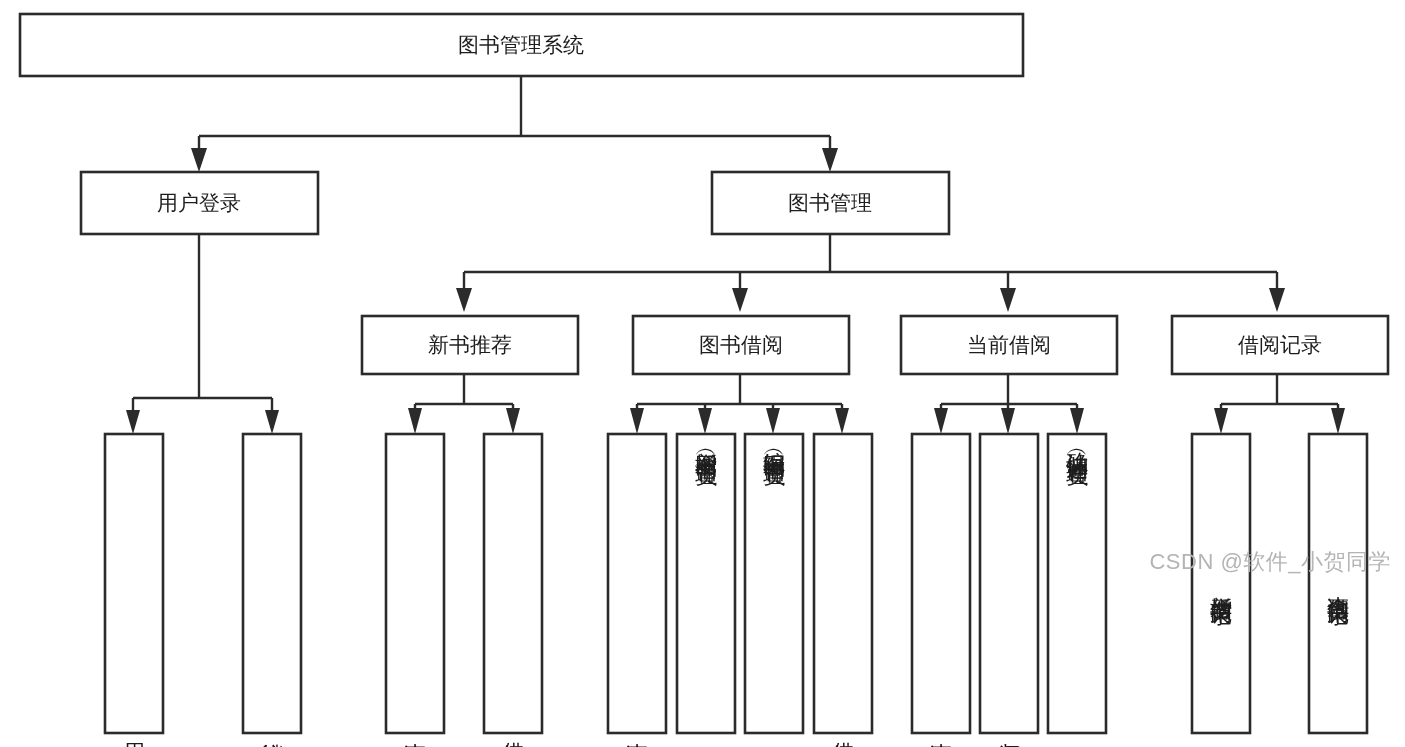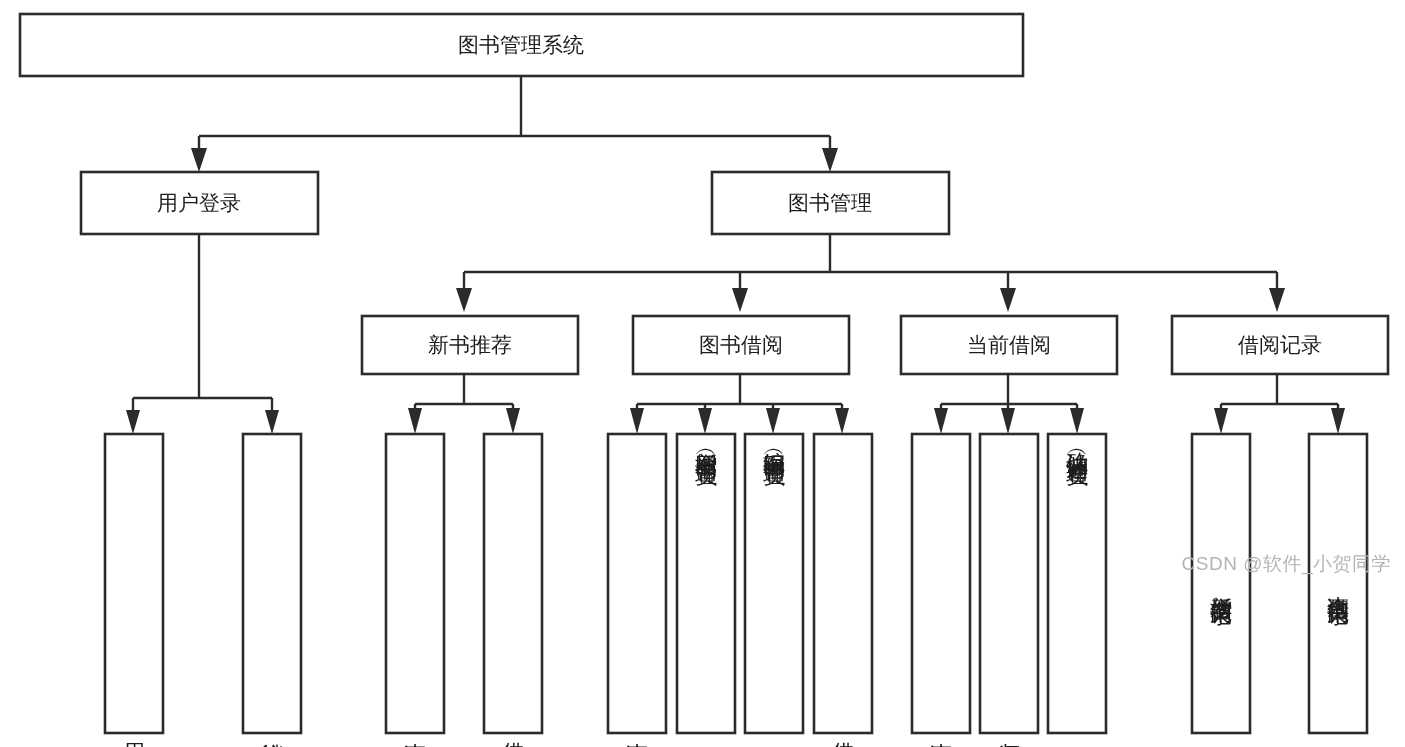--- a/index.html
+++ b/index.html
@@ -65,21 +65,21 @@
     line-height: 1.12;
     letter-spacing: 2px;
     color: #1d1d1d;
     text-align: left;
   }
   .watermark {
     position: absolute;
     right: 14px;
     bottom: 8px;
     font-family: "Liberation Sans", "DejaVu Sans", sans-serif;
-    font-size: 19px;
+    font-size: 22px;
     color: #b4b4b4;
     letter-spacing: 0.5px;
     white-space: nowrap;
   }
 </style>
 </head>
 <body>
 
 <div id="diagram-root">
 

